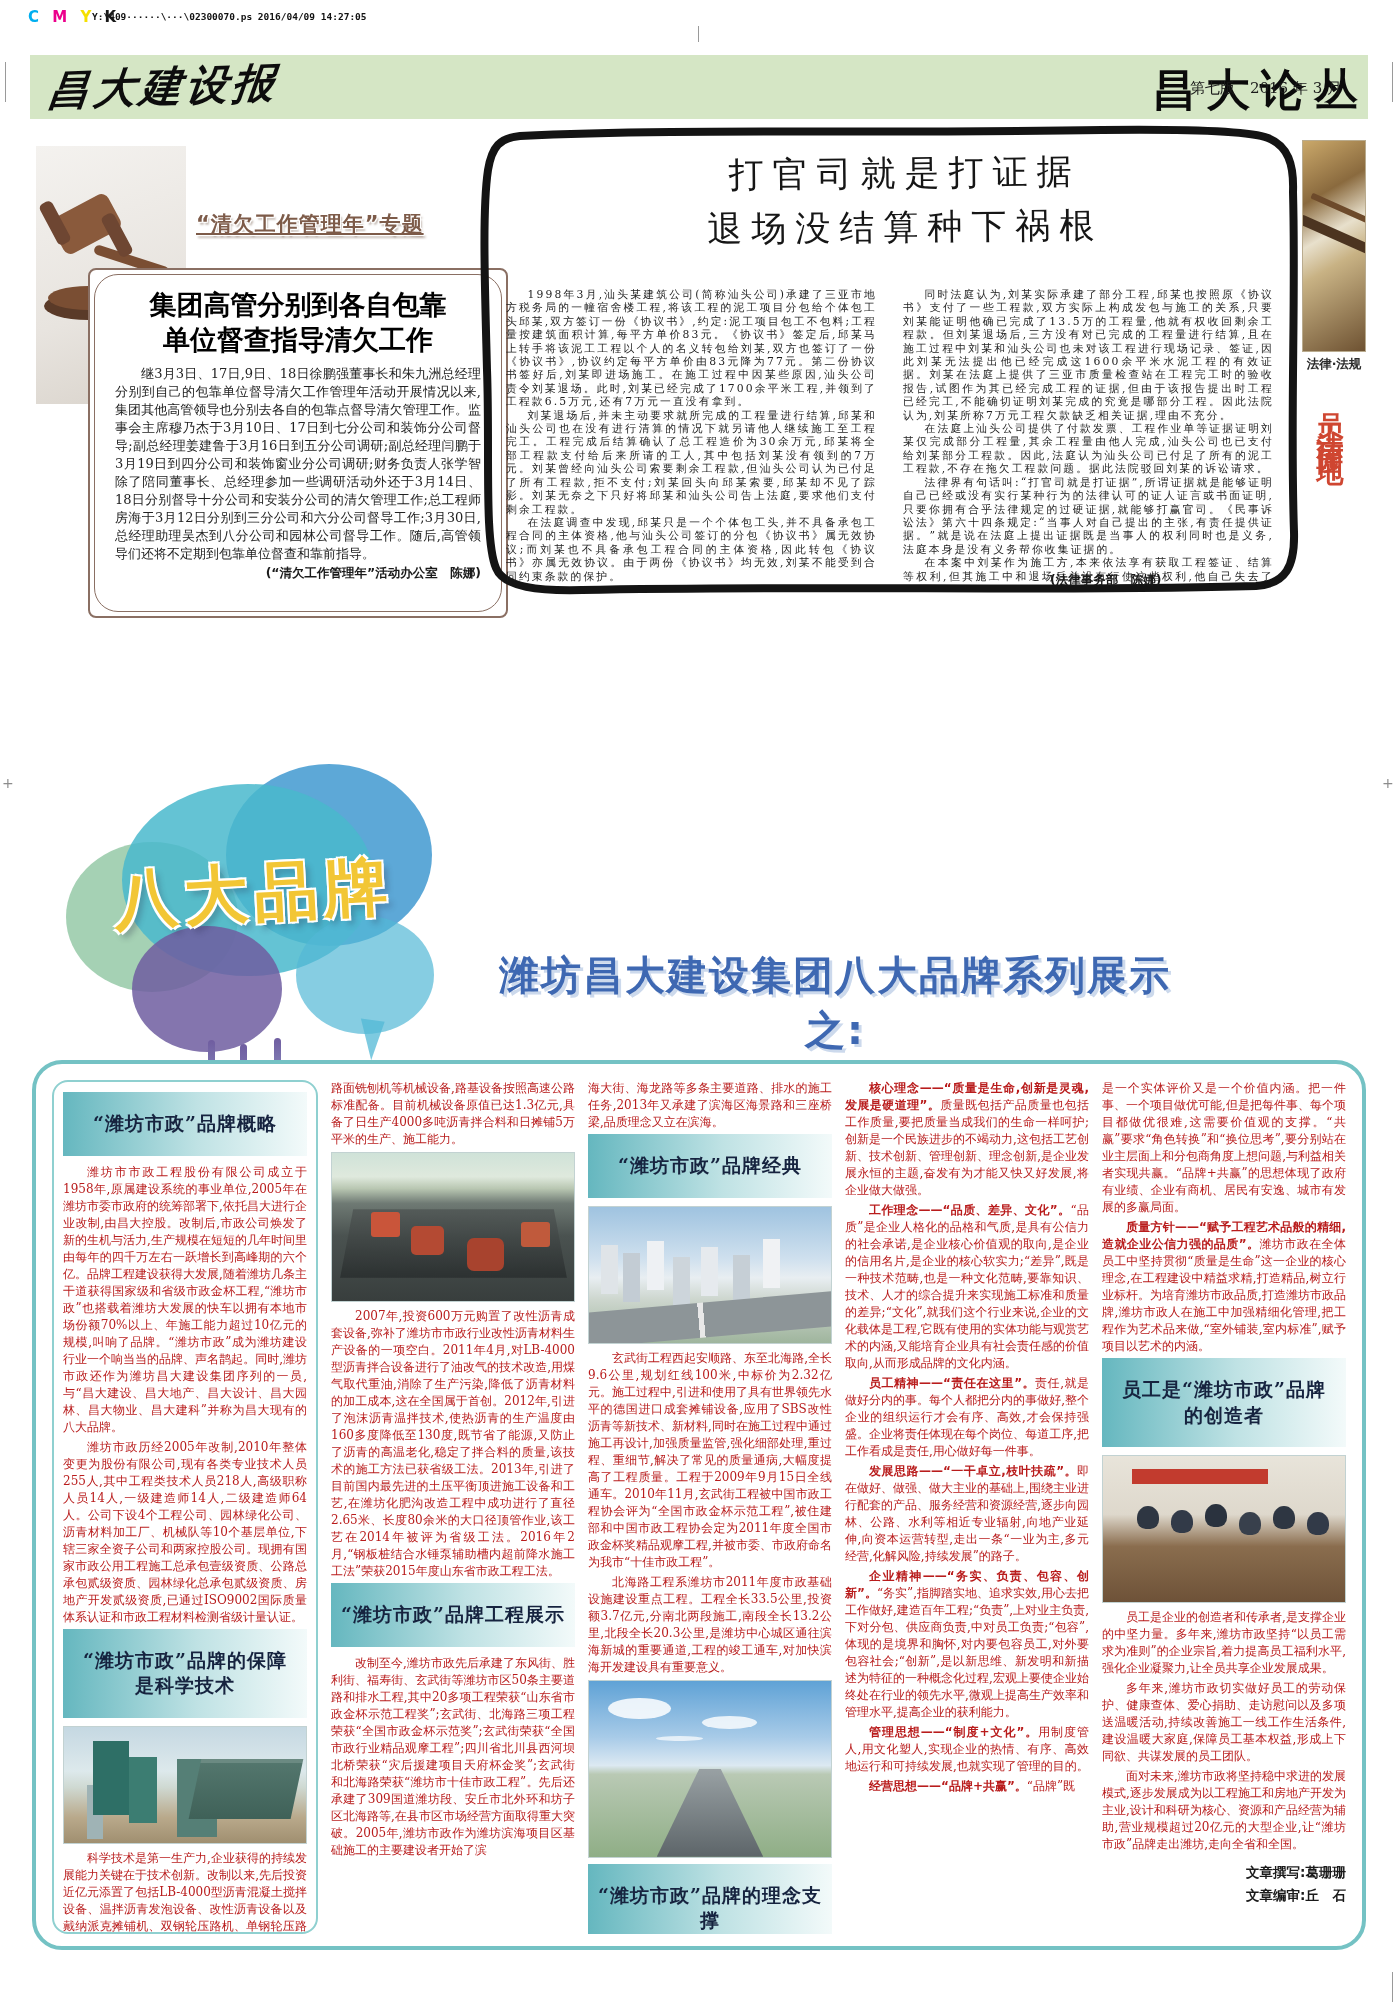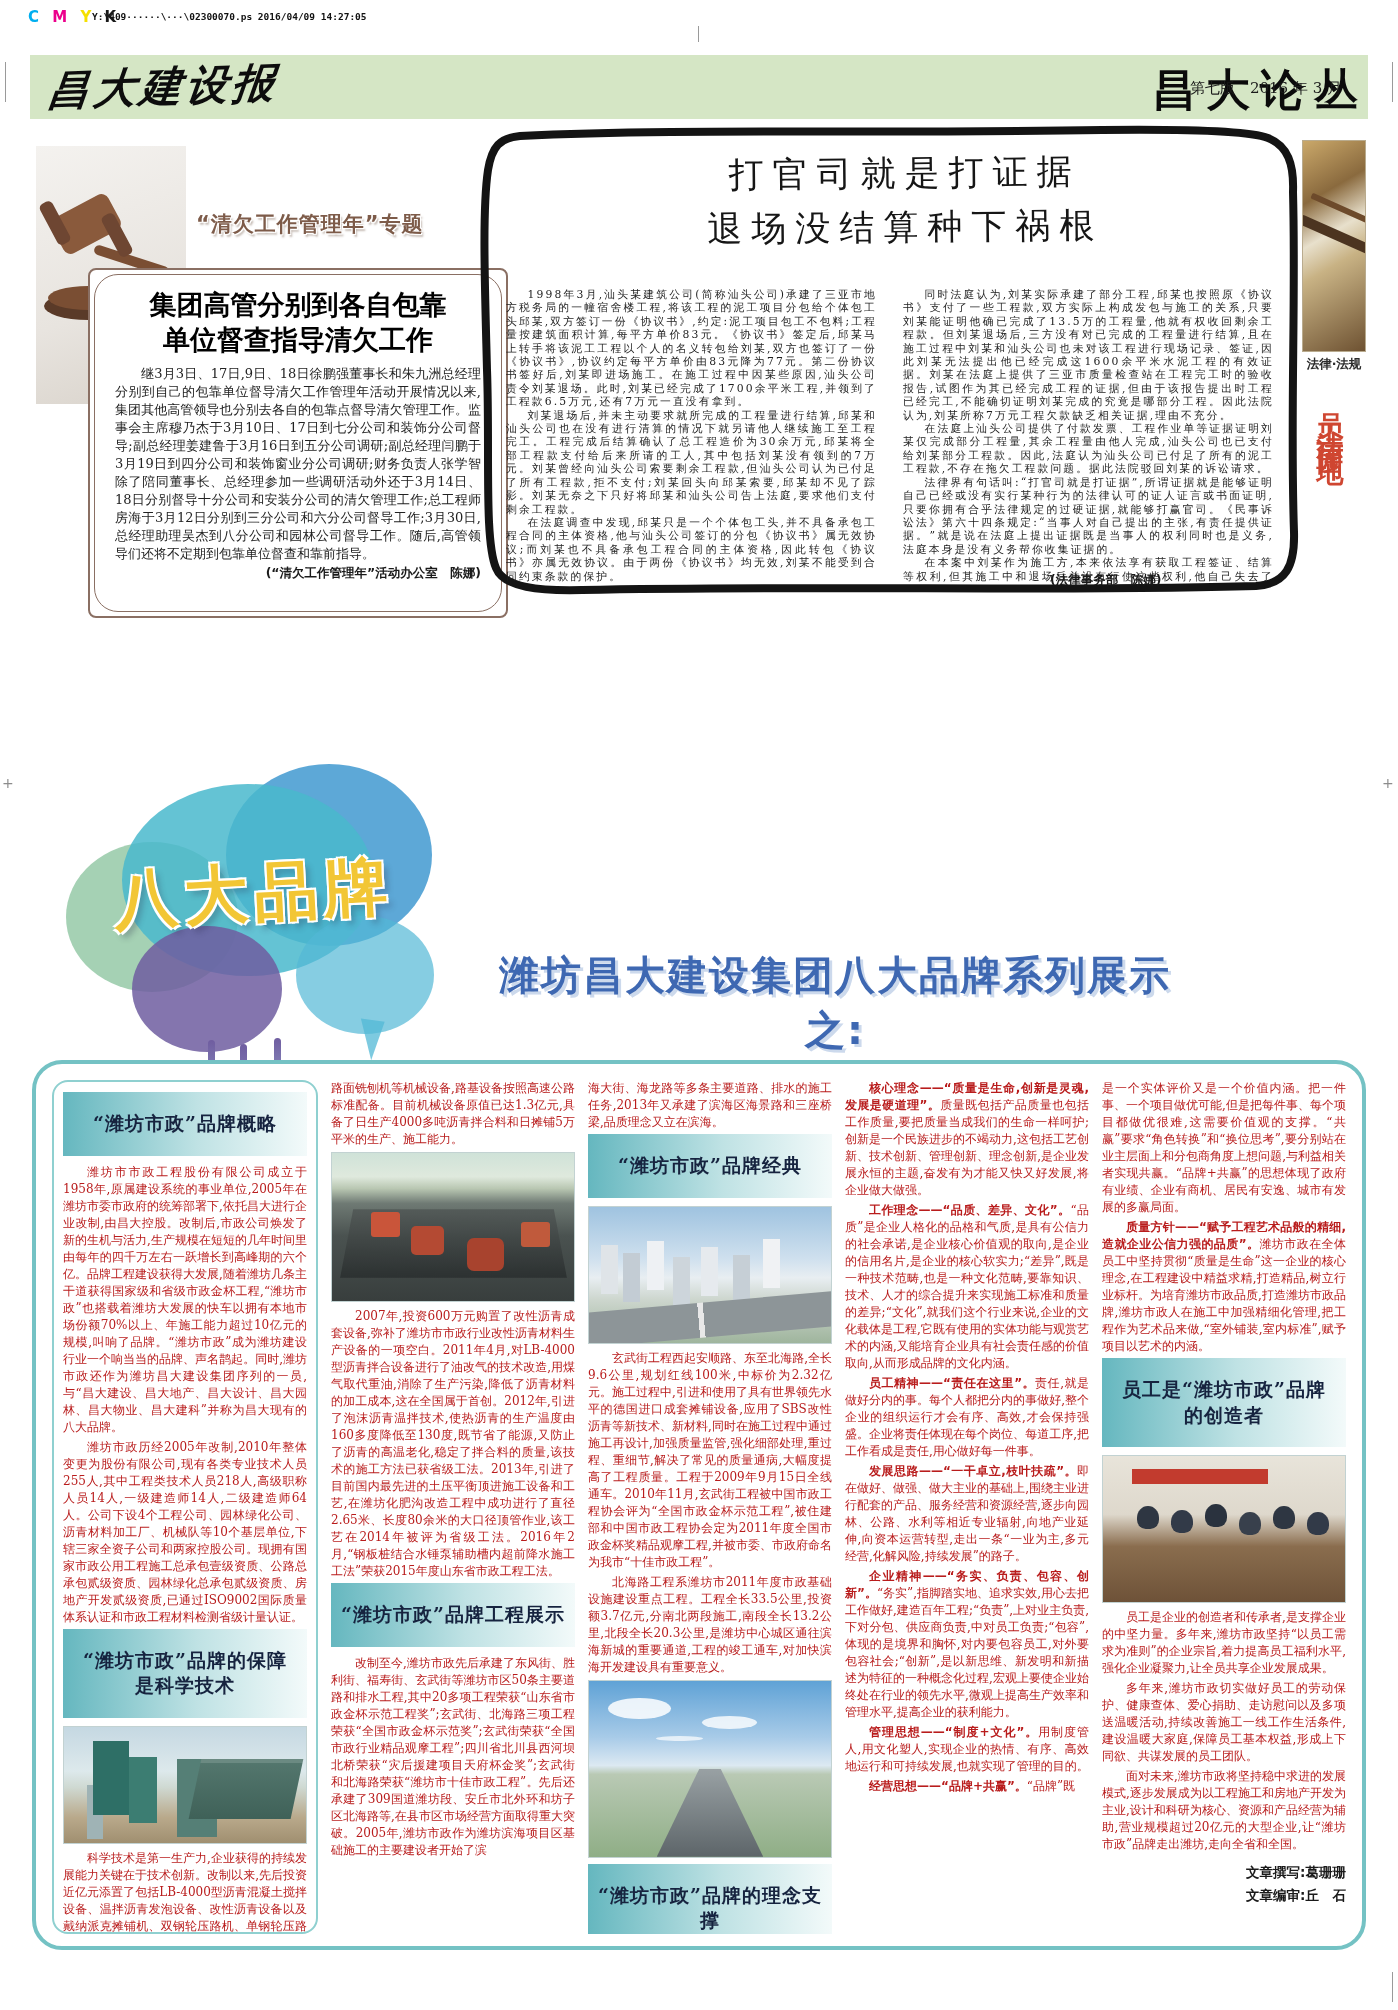--- a/index.html
+++ b/index.html
@@ -23,21 +23,21 @@
               transform:skewX(-8deg) rotate(-2deg);letter-spacing:4px;color:#0d0d0d;}
   .page-title{position:absolute;left:0;right:0;top:6px;text-align:right;font-family:"DejaVu Sans","Liberation Sans",sans-serif;
               font-size:44px;font-weight:900;letter-spacing:10px;color:#0b0b0b;}
   .edition{position:absolute;right:26px;top:24px;font-size:15px;color:#1a1a1a;}
 
   
   .gavel-art{position:absolute;left:36px;top:146px;width:150px;height:258px;
              background:linear-gradient(160deg,#f4f2ef 0%,#e8e4df 60%,#d8d2ca 100%);}
   .qq-badge{position:absolute;left:196px;top:210px;font-family:"DejaVu Sans","Liberation Sans",sans-serif;
             font-size:21px;font-weight:900;color:#7d5b49;letter-spacing:1px;
-            text-shadow:-1px -1px 0 #fff,1px -1px 0 #fff,-1px 1px 0 #fff,1px 1px 0 #fff,2px 3px 2px rgba(90,60,40,.35);}
+            text-shadow:-1px -1px 0 #fff,1px -1px 0 #fff,-1px 1px 0 #fff,1px 1px 0 #fff,2px 3px 2px rgba(90,60,40,.35);text-decoration:underline;}
   .qq-box{position:absolute;left:88px;top:268px;width:420px;height:350px;border:2px solid #8a6f63;border-radius:8px;background:#fff;}
   .qq-box-inner{position:absolute;left:4px;top:4px;right:4px;bottom:4px;border:1px solid #8a6f63;border-radius:24px;padding:12px 20px 10px;}
   .qq-headline{text-align:center;font-size:27px;font-weight:900;line-height:1.3;color:#000;}
   .qq-body{margin-top:8px;font-size:13px;line-height:18px;text-align:justify;text-indent:2em;color:#222;}
   .qq-byline{margin-top:2px;text-align:right;font-weight:700;font-size:12.5px;font-family:"DejaVu Sans",sans-serif;}
 
   
   .law-border{position:absolute;left:462px;top:120px;width:846px;height:496px;pointer-events:none;}
   .law-headline{position:absolute;left:560px;top:146px;width:690px;text-align:center;
                 font-size:35px;line-height:1.55;font-weight:500;letter-spacing:9px;color:#161616;transform:rotate(-.6deg);}

